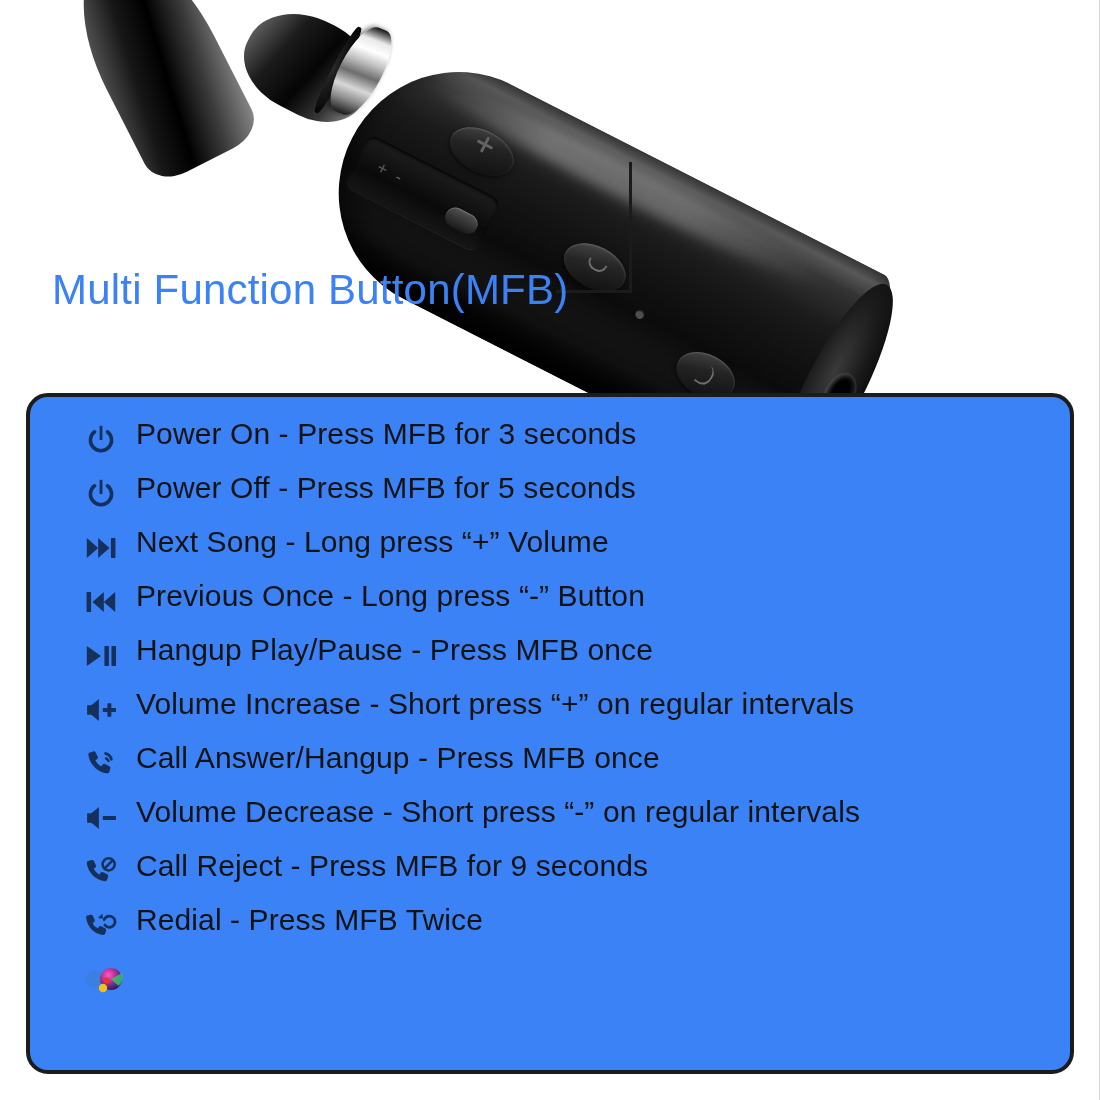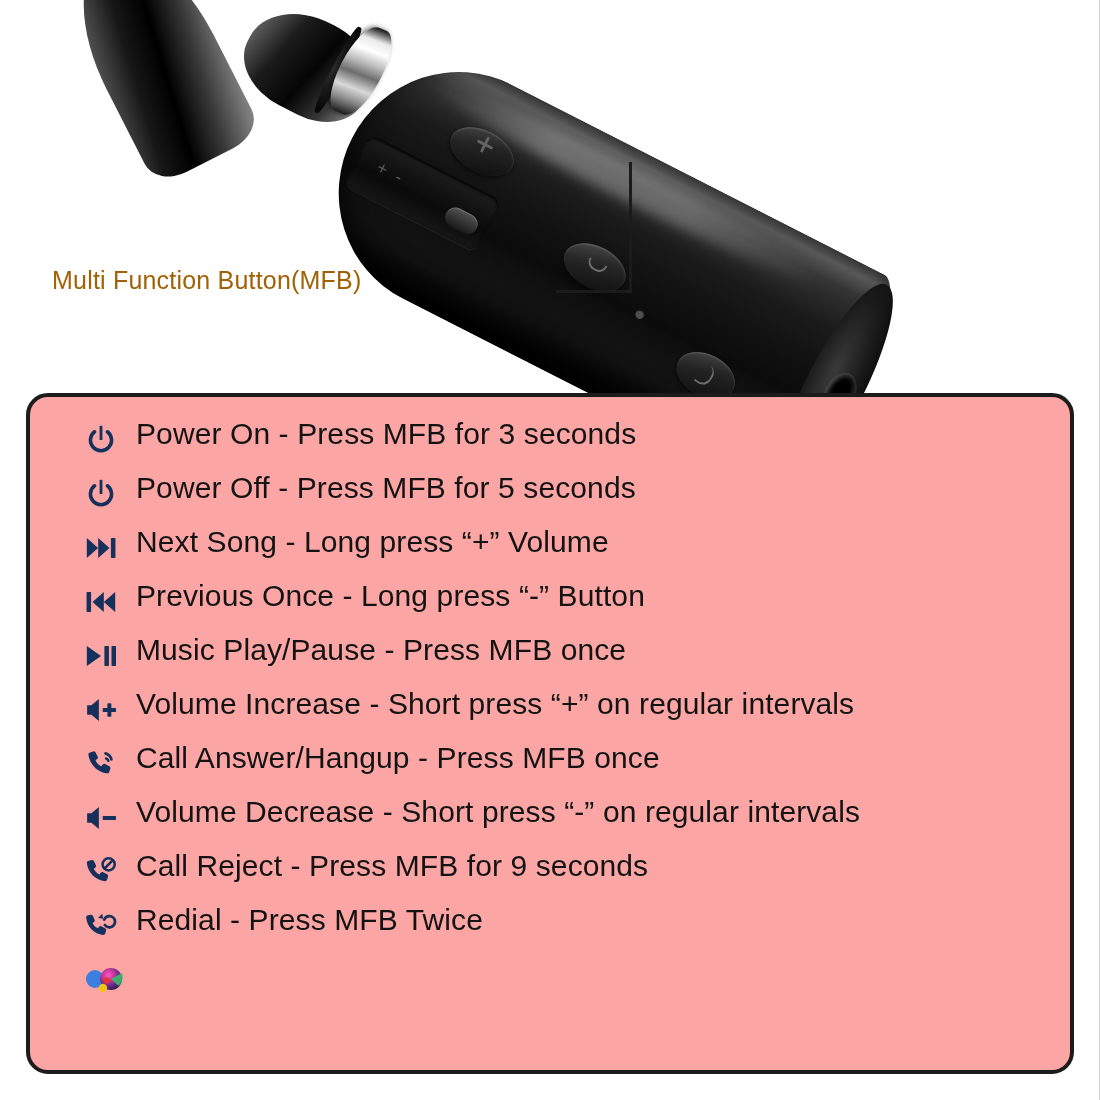--- a/index.html
+++ b/index.html
@@ -196,22 +196,22 @@
     width: 34px; height: 20px;
     background: linear-gradient(180deg, #515151, #1a1a1a);
     border-radius: 12px;
     box-shadow: inset 0 1px 1px rgba(255,255,255,.25);
   }
 
   
   #callout-label {
     position: absolute;
     left: 52px; top: 266px;
-    font-size: 25px;
-    color: #a16207;
+    font-size: 42px;
+    color: #3b82f6;
     letter-spacing: .2px;
     white-space: nowrap;
   }
   .leader-h {
     position: absolute;
     left: 556px; top: 290px;
     width: 76px; height: 3px;
     background: #1b1b1b;
   }
   .leader-v {
@@ -219,21 +219,21 @@
     left: 629px; top: 162px;
     width: 3px; height: 131px;
     background: #1b1b1b;
   }
 
   
   #panel {
     position: absolute;
     left: 26px; top: 393px;
     width: 1048px; height: 681px;
-    background: #fca5a5;
+    background: #3b82f6;
     border: 4px solid #1c1c1c;
     border-radius: 22px;
     box-sizing: border-box;
   }
   #feature-list {
     list-style: none;
     margin: 0;
     padding: 17px 0 0 0;
   }
   .feature-row {
@@ -336,21 +336,21 @@
           <span class="feat-text">Previous Once - Long press “-” Button</span>
         </li>
         <li class="feature-row">
           <span class="feat-icon">
             <svg xmlns="http://www.w3.org/2000/svg" width="34" height="34" viewBox="0 0 24 24" fill="#16305c">
               <path d="M2 5l10 7-10 7z"></path>
               <rect x="14.4" y="5" width="3.2" height="14" rx="0.4"></rect>
               <rect x="19.4" y="5" width="3.2" height="14" rx="0.4"></rect>
             </svg>
           </span>
-          <span class="feat-text">Music Play/Pause - Press MFB once</span>
+          <span class="feat-text">Hangup Play/Pause - Press MFB once</span>
         </li>
         <li class="feature-row">
           <span class="feat-icon">
             <svg xmlns="http://www.w3.org/2000/svg" width="34" height="34" viewBox="0 0 24 24" fill="#16305c">
               <path d="M10.5 4.2 5.2 8.6H2.2v6.8h3l5.3 4.4z"></path>
               <rect x="13.2" y="10.6" width="9.4" height="2.8" rx="0.5"></rect>
               <rect x="16.5" y="7.3" width="2.8" height="9.4" rx="0.5"></rect>
             </svg>
           </span>
           <span class="feat-text">Volume Increase - Short press “+” on regular intervals</span>

